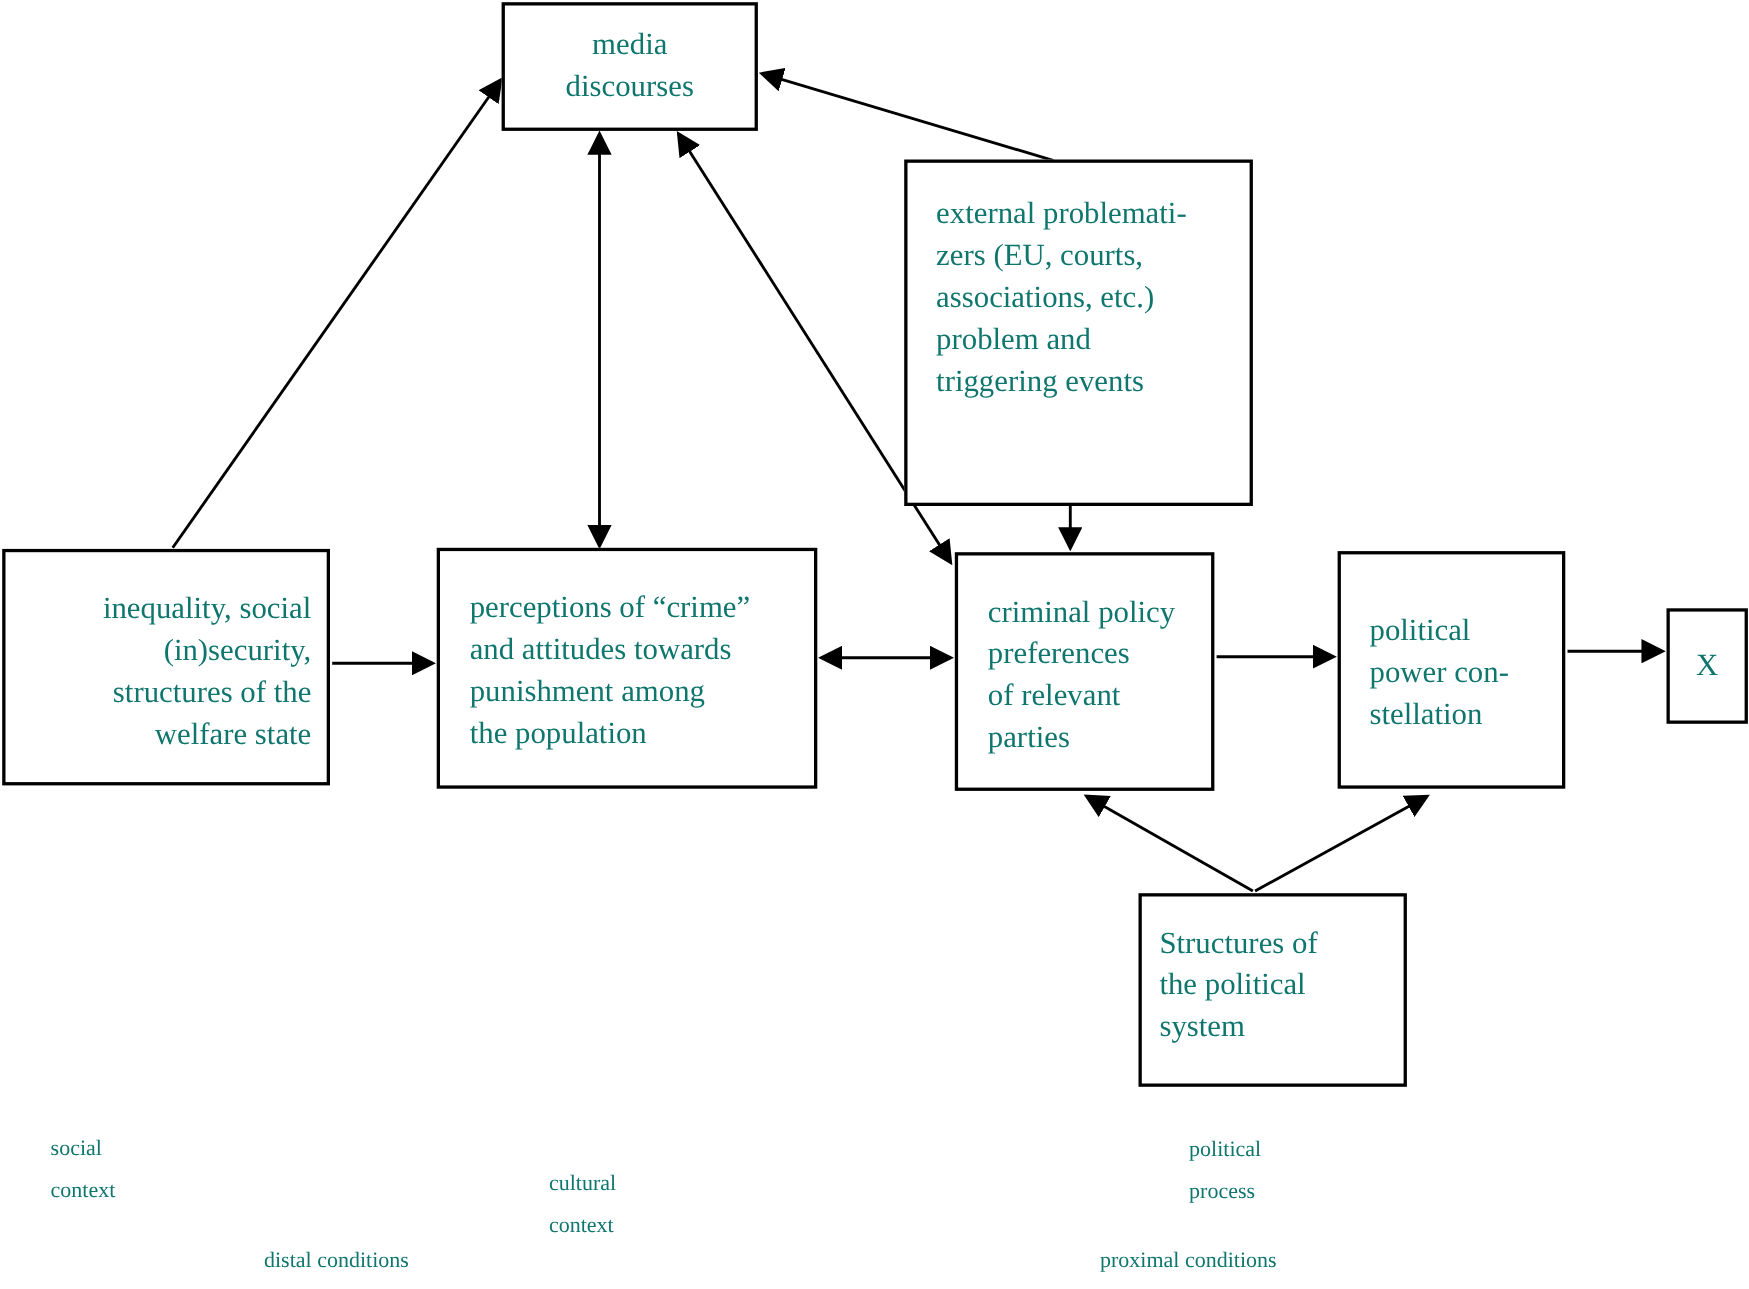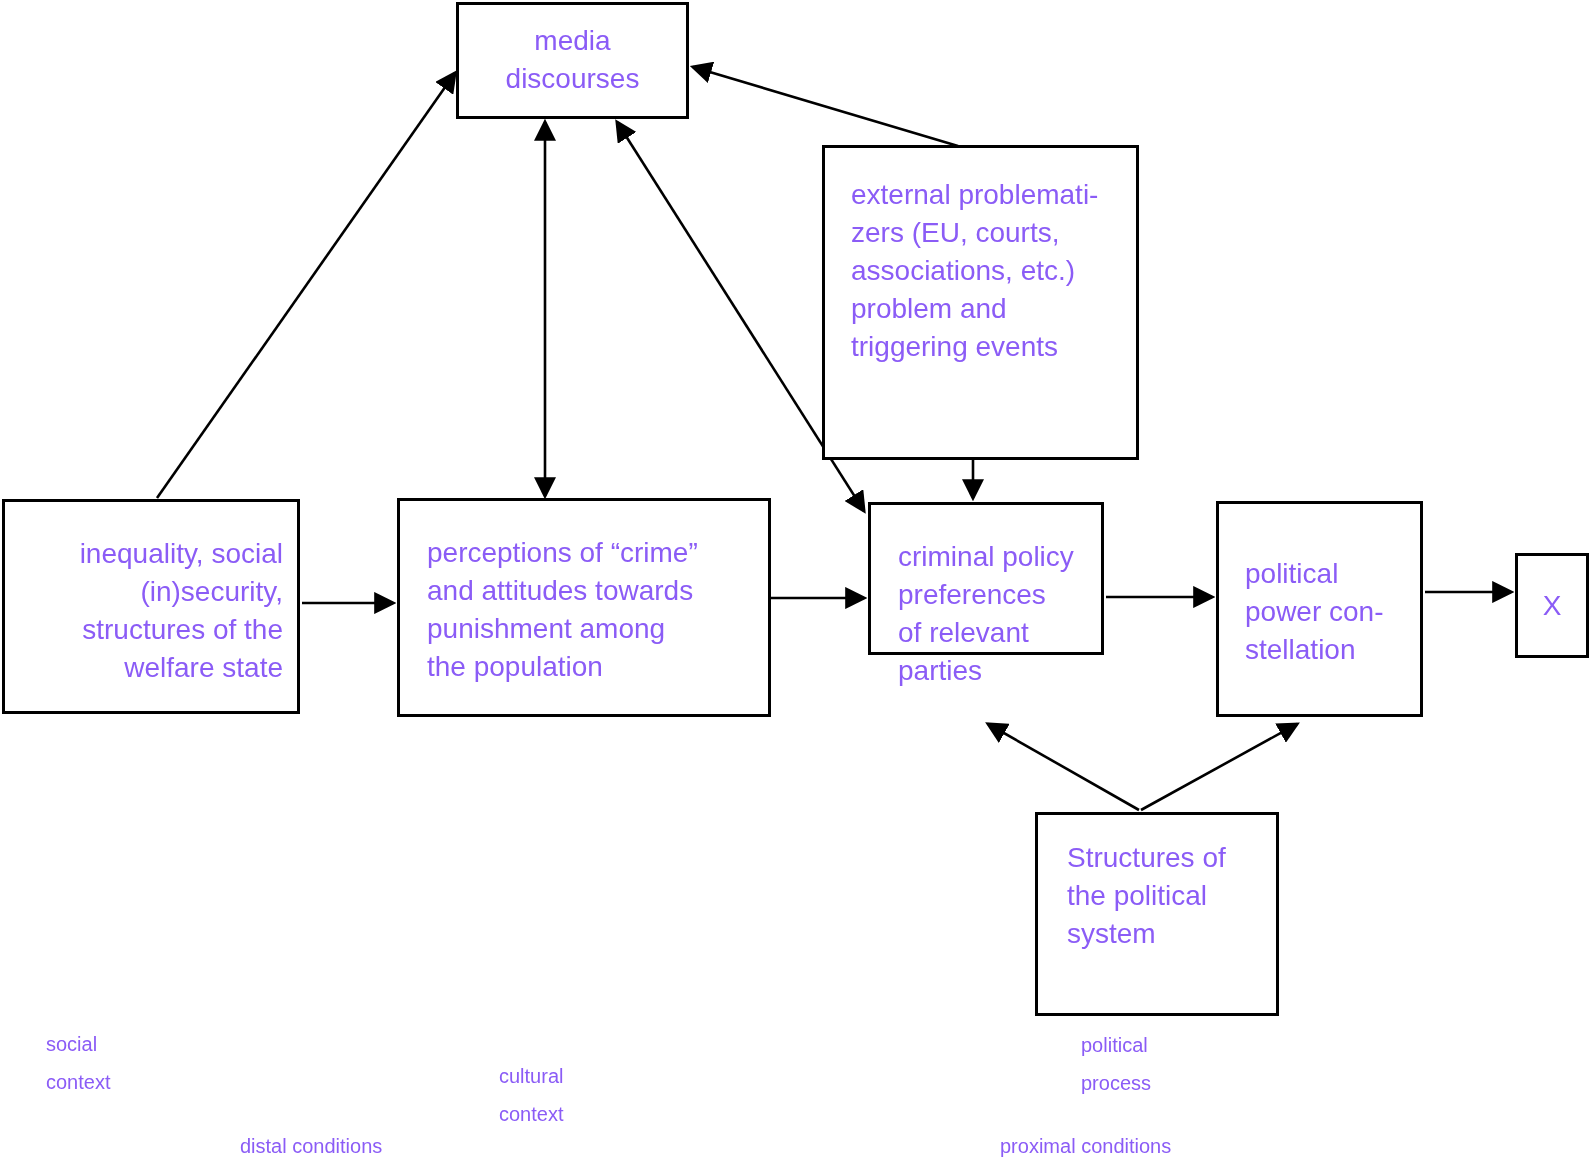--- a/index.html
+++ b/index.html
@@ -1,22 +1,22 @@
 <!DOCTYPE html>
 <html><head>
 <meta charset="utf-8">
 <style>
   html, body { margin: 0; padding: 0; background: #ffffff; }
   .canvas {
     position: relative;
     width: 1590px;
     height: 1172px;
     background: #ffffff;
-    font-family: Liberation Sans, sans-serif;
-    color: #8b5cf6;
+    font-family: Liberation Serif, serif;
+    color: #0f766e;
     overflow: hidden;
   }
   .arrows {
     position: absolute;
     left: 0; top: 0;
     width: 1590px; height: 1172px;
     pointer-events: none;
   }
   .box {
     position: absolute;
@@ -29,26 +29,26 @@
   }
   .lbl {
     position: absolute;
     font-size: 20px;
     line-height: 38px;
     white-space: pre-line;
   }
   .b-media       { left: 456px;  top: 2px;    width: 233px; height: 117px; text-align: center; padding-top: 17px; }
   .b-external    { left: 822px;  top: 145px;  width: 317px; height: 315px; padding: 28px 18px 0 26px; }
   .b-inequality  { left: 2px;    top: 499px;  width: 298px; height: 215px; padding: 33px 14px 0 27px; text-align: right; }
-  .b-perceptions { left: 397px;  top: 498px;  width: 374px; height: 219px; padding: 33px 14px 0 27px; }
-  .b-criminal    { left: 868px;  top: 502px;  width: 236px; height: 153px; padding: 33px 12px 0 27px; }
+  .b-perceptions { left: 397px;  top: 498px;  width: 346px; height: 219px; padding: 33px 14px 0 27px; }
+  .b-criminal    { left: 868px;  top: 502px;  width: 236px; height: 217px; padding: 33px 12px 0 27px; }
   .b-political   { left: 1216px; top: 501px;  width: 207px; height: 216px; padding: 51px 10px 0 26px; }
   .b-x           { left: 1515px; top: 553px;  width: 74px;  height: 105px;
                    display: flex; align-items: center; justify-content: center; }
-  .b-structures  { left: 1035px; top: 812px;  width: 244px; height: 204px; padding: 24px 12px 0 29px; }
+  .b-structures  { left: 1035px; top: 812px;  width: 244px; height: 176px; padding: 24px 12px 0 16px; }
   .l-social      { left: 46px;   top: 1025px; }
   .l-cultural    { left: 499px;  top: 1025px; margin-top: 32px; }
   .l-political   { left: 1081px; top: 1026px; }
   .l-distal      { left: 240px;  top: 1127px; }
   .l-proximal    { left: 1000px; top: 1127px; }
 </style>
 </head>
 <body>
 
 <div class="canvas">

